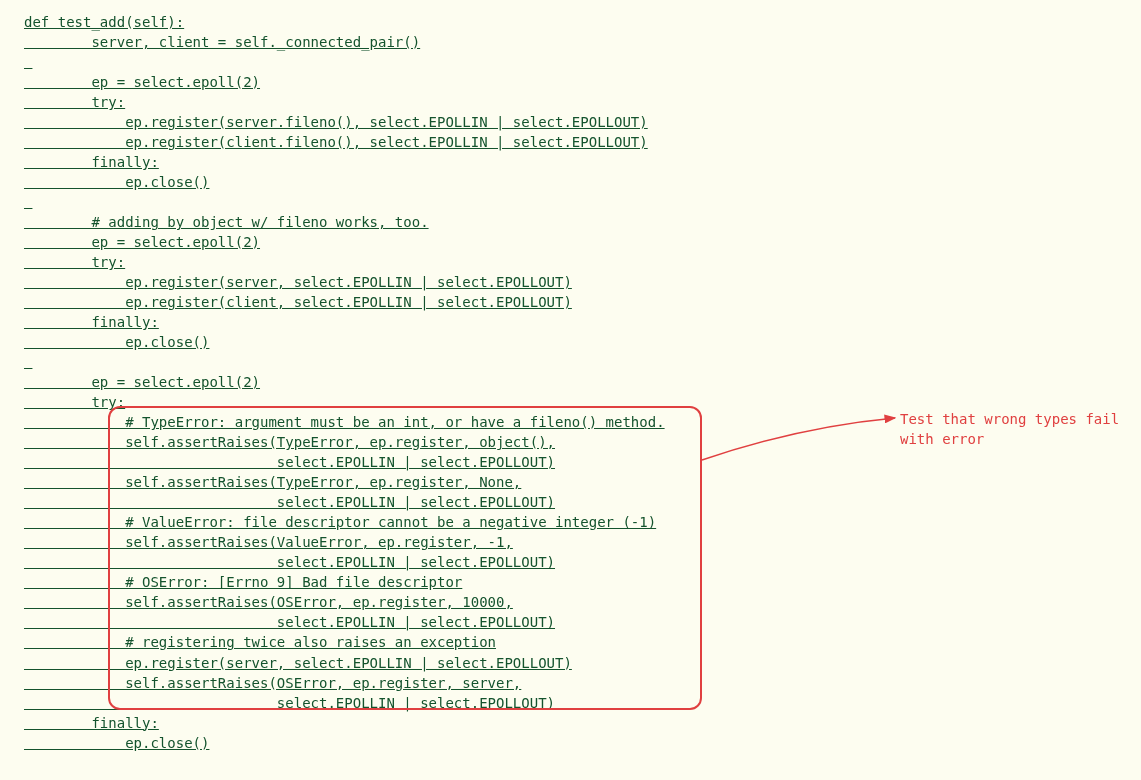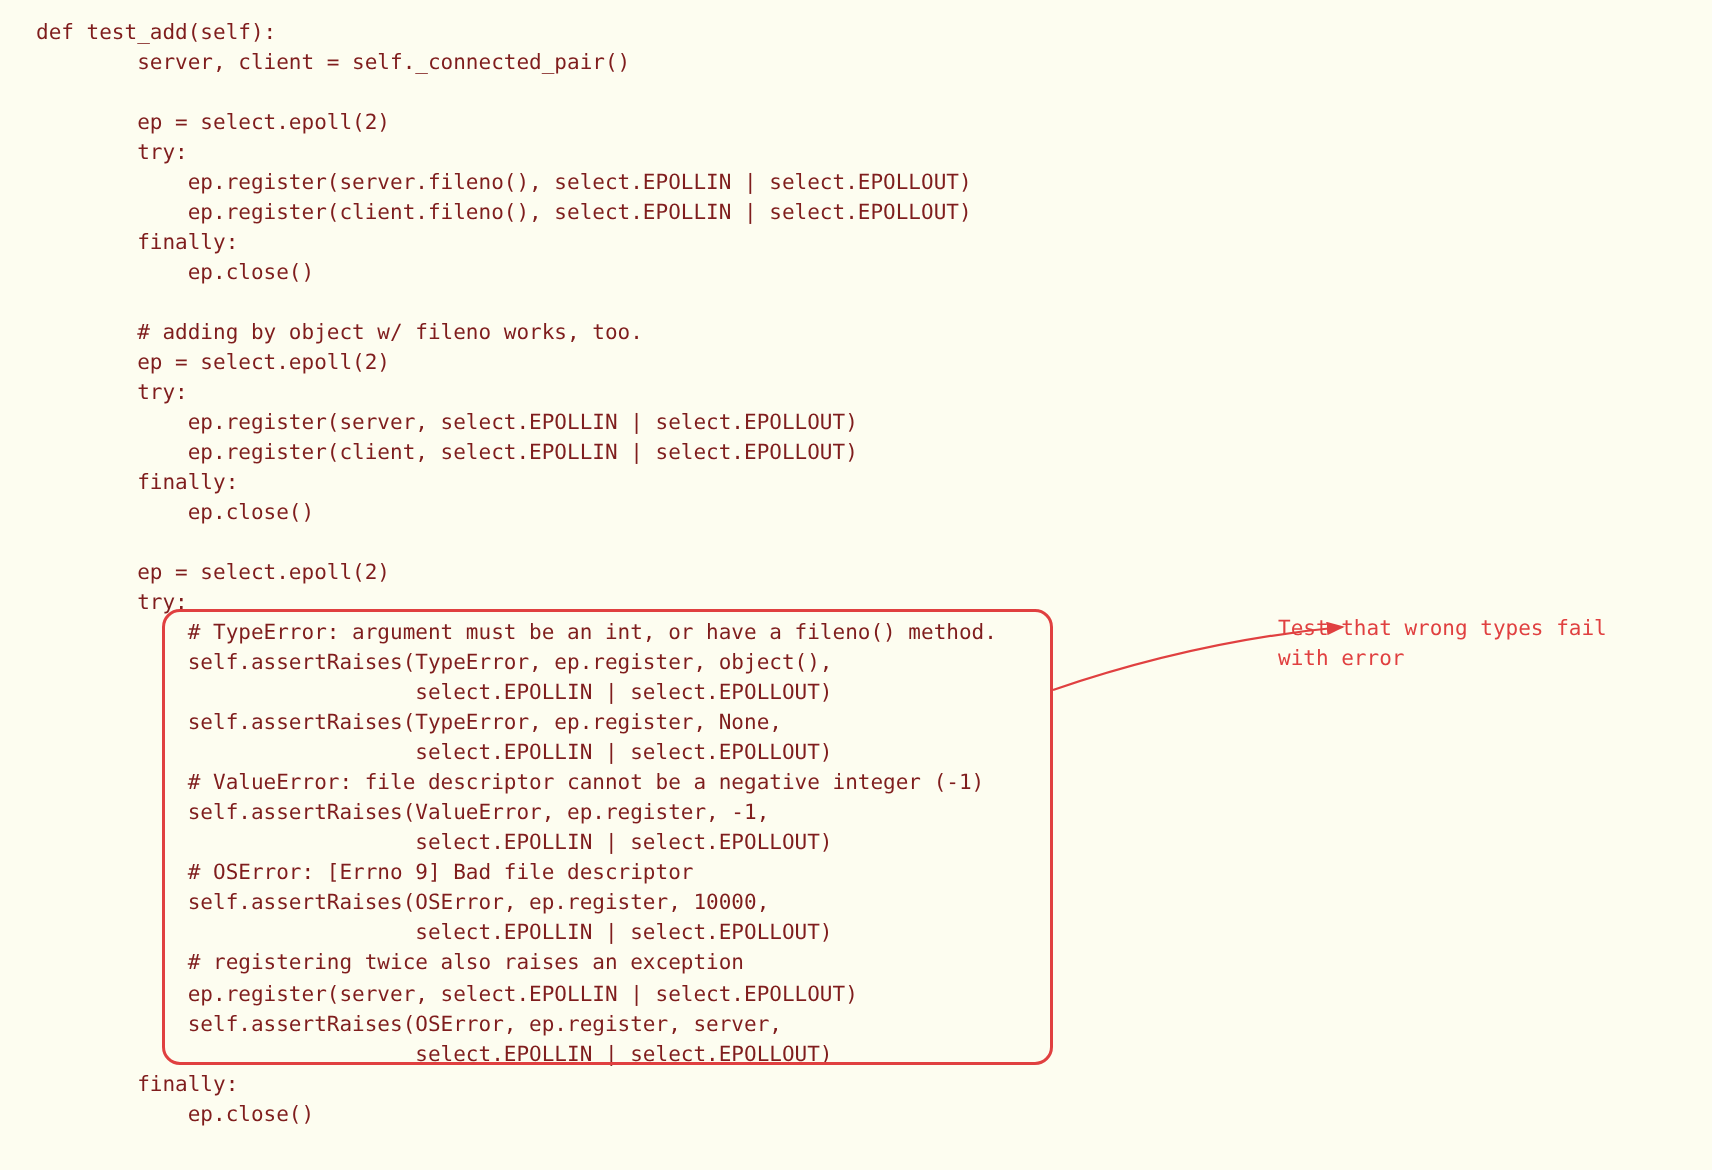--- a/index.html
+++ b/index.html
@@ -13,22 +13,23 @@
       font-size: 14px;
       line-height: 1.43;
       padding: 12px 24px;
       width: 1141px;
       height: 780px;
       position: relative;
       overflow: hidden;
     }
     .code-container {
       position: relative;
-      color: #7f1d1d;
+      color: #14532d;
       white-space: pre;
+      text-decoration: underline;
     }
     .code-line {
       display: block;
     }
     .annotation-box {
       position: absolute;
       border: 2px solid #e04040;
       border-radius: 12px;
       pointer-events: none;
     }
@@ -54,14 +55,14 @@
 
 <svg class="annotation-arrow" id="annotation-arrow" style="position:absolute; top:0; left:0; width:1141px; height:780px; pointer-events:none;">
   <defs>
     <marker id="arrowhead" markerWidth="8" markerHeight="6" refX="7" refY="3" orient="auto">
       <polygon points="0 0, 8 3, 0 6" fill="#e04040"></polygon>
     </marker>
   </defs>
   <path id="arrow-path" stroke="#e04040" stroke-width="1.5" fill="none" marker-end="url(#arrowhead)" d="M 702 460 Q 798.5 427 895 418"></path>
 </svg>
 
-<div class="annotation-text" id="annotation-text" style="top: 410px; left: 852px;">Test that wrong types fail
+<div class="annotation-text" id="annotation-text" style="top: 410px; left: 900px;">Test that wrong types fail
 with error</div>
 
 </body></html>

